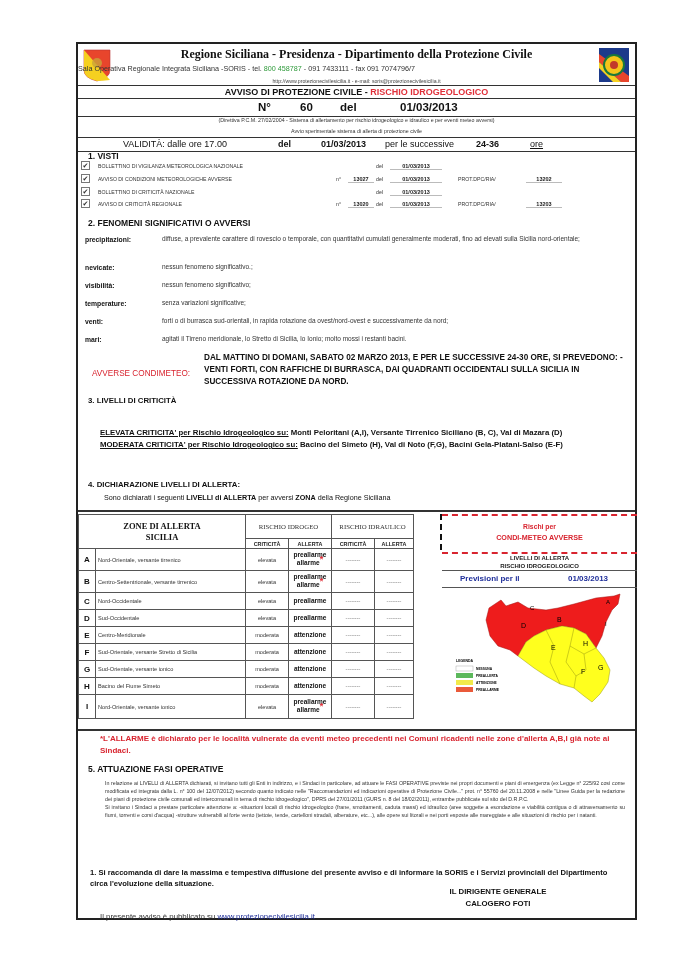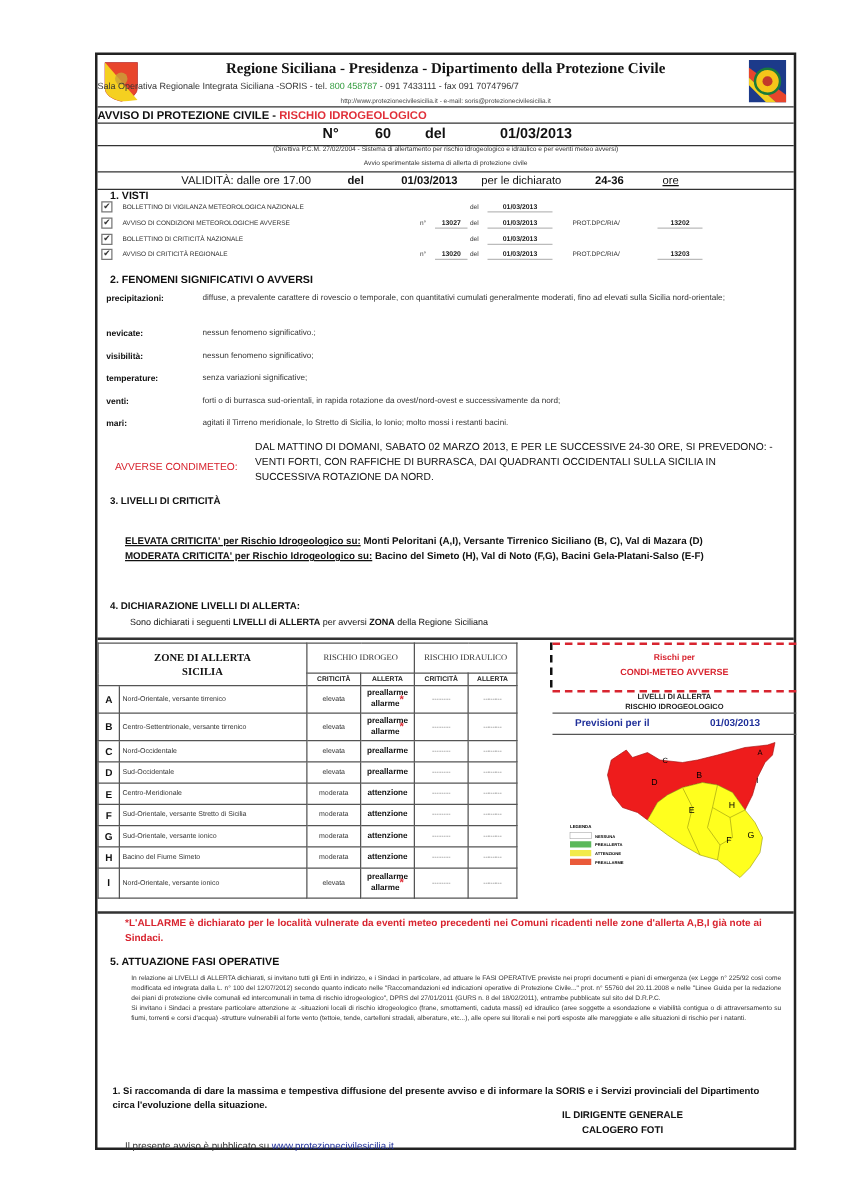--- a/index.html
+++ b/index.html
@@ -5,37 +5,37 @@
   html, body { margin:0; padding:0; background:#ffffff; }
   body { width:678px; height:960px; position:relative; font-family:"Liberation Sans", sans-serif; color:#111; overflow:hidden; }
   .page { position:absolute; left:76px; top:42px; width:561px; height:878px; border:2px solid #222; box-sizing:border-box; }
   .hdr-title { position:absolute; left:0; right:0; top:3px; text-align:center; font-family:"Liberation Serif", serif; font-weight:bold; font-size:12px; }
   .hdr-line2 { position:absolute; left:0; right:4px; top:20px; text-align:left; font-size:7.2px; color:#333; }
   .hdr-line2 .green { color:#2e9a3a; }
   .hdr-line3 { position:absolute; left:0; right:0; top:34px; text-align:center; font-size:5.2px; color:#444; }
   .logo-left { position:absolute; left:4px; top:4px; width:30px; height:34px; }
   .logo-right { position:absolute; right:6px; top:4px; width:30px; height:34px; }
   .hrule { position:absolute; left:0; right:0; height:0; border-top:1px solid #333; }
-  .avviso { position:absolute; left:0; right:0; top:43px; font-weight:bold; font-size:9px; }
+  .avviso { position:absolute; left:0; right:0; top:43px; text-align:center; font-weight:bold; font-size:9px; }
   .avviso .red { color:#e0303a; }
   .numrow { position:absolute; left:0; right:0; top:56px; height:16px; font-weight:bold; font-size:11.5px; }
   .numrow span { position:absolute; top:1px; }
   .directive { position:absolute; left:0; right:0; top:73px; text-align:center; font-size:5.3px; color:#333; }
   .directive2 { position:absolute; left:0; right:0; top:84px; text-align:center; font-size:5.3px; color:#333; }
   .valid { position:absolute; left:0; right:0; top:94px; height:14px; font-size:9px; }
   .valid span { position:absolute; top:1px; }
   .sec { position:absolute; font-weight:bold; font-size:8.5px; }
   .visti-row { position:absolute; left:0; right:0; height:11px; font-size:5.2px; color:#333; }
   .visti-row span { position:absolute; top:2px; }
   .chk { position:absolute; left:3px; top:0; width:7px; height:7px; border:1px solid #777; background:#fff; font-size:7px; line-height:7px; color:#333; text-align:center; }
   .field { position:absolute; top:0px; height:9px; border-bottom:1px solid #bbb; font-weight:bold; font-size:5.5px; color:#222; text-align:center; padding-top:2px; box-sizing:border-box; }
   .fen-label { position:absolute; left:7px; font-weight:bold; font-size:6.8px; }
   .fen-text { position:absolute; left:84px; width:460px; font-size:6.5px; color:#333; line-height:9.5px; }
   .adverse-label { position:absolute; left:14px; top:325px; font-weight:normal; font-size:8.2px; color:#d8242f; }
-  .adverse-text { position:absolute; left:126px; top:308px; width:420px; font-weight:normal; font-size:8.2px; line-height:12px; }
+  .adverse-text { position:absolute; left:126px; top:308px; width:420px; font-weight:bold; font-size:8.2px; line-height:12px; }
   .crit-line { position:absolute; left:22px; font-weight:bold; font-size:7.8px; white-space:nowrap; }
   .crit-line u { text-decoration:underline; }
   .dich-sub { position:absolute; left:26px; top:449px; font-size:7.2px; }
   .dich-sub b { font-weight:bold; }
   table.zones { position:absolute; left:0; top:470px; border-collapse:collapse; }
   table.zones td { border:1px solid #555; padding:0; font-size:5.6px; color:#333; text-align:center; vertical-align:middle; }
   table.zones td.letter { width:16px; font-weight:bold; font-size:8px; color:#111; }
   table.zones td.zname { width:147px; text-align:left; padding-left:2px; }
   table.zones td.crit { width:42px; }
   table.zones td.allert { width:42px; font-weight:bold; font-size:6.5px; color:#111; line-height:8px; }
@@ -97,24 +97,24 @@
     <span style="left:180px;">N°</span>
     <span style="left:222px;">60</span>
     <span style="left:262px;">del</span>
     <span style="left:322px;">01/03/2013</span>
   </div>
   <div class="hrule" style="top:72px;"></div>
   <div class="directive">(Direttiva P.C.M. 27/02/2004 - Sistema di allertamento per rischio idrogeologico e idraulico e per eventi meteo avversi)</div>
   <div class="directive2">Avvio sperimentale sistema di allerta di protezione civile</div>
   <div class="hrule" style="top:93px;"></div>
   <div class="valid">
-    <span style="left:45px;margin-left:22px;">VALIDITÀ: dalle ore 17.00</span>
+    <span style="left:45px;">VALIDITÀ: dalle ore 17.00</span>
     <span style="left:200px; font-weight:bold;">del</span>
     <span style="left:243px; font-weight:bold;">01/03/2013</span>
-    <span style="left:307px;">per le dichiarato</span>
+    <span style="left:307px;">per le successive</span>
     <span style="left:398px; font-weight:bold;">24-36</span>
     <span style="left:452px;text-decoration:underline;">ore</span>
   </div>
   <div class="hrule" style="top:107px;"></div>
 
   <div class="sec" style="left:10px; top:107px;">1.  VISTI</div>
 
   <div class="visti-row" style="top:117px;">
     <div class="chk">✔</div>
     <span style="left:20px;">BOLLETTINO DI VIGILANZA METEOROLOGICA NAZIONALE</span>

